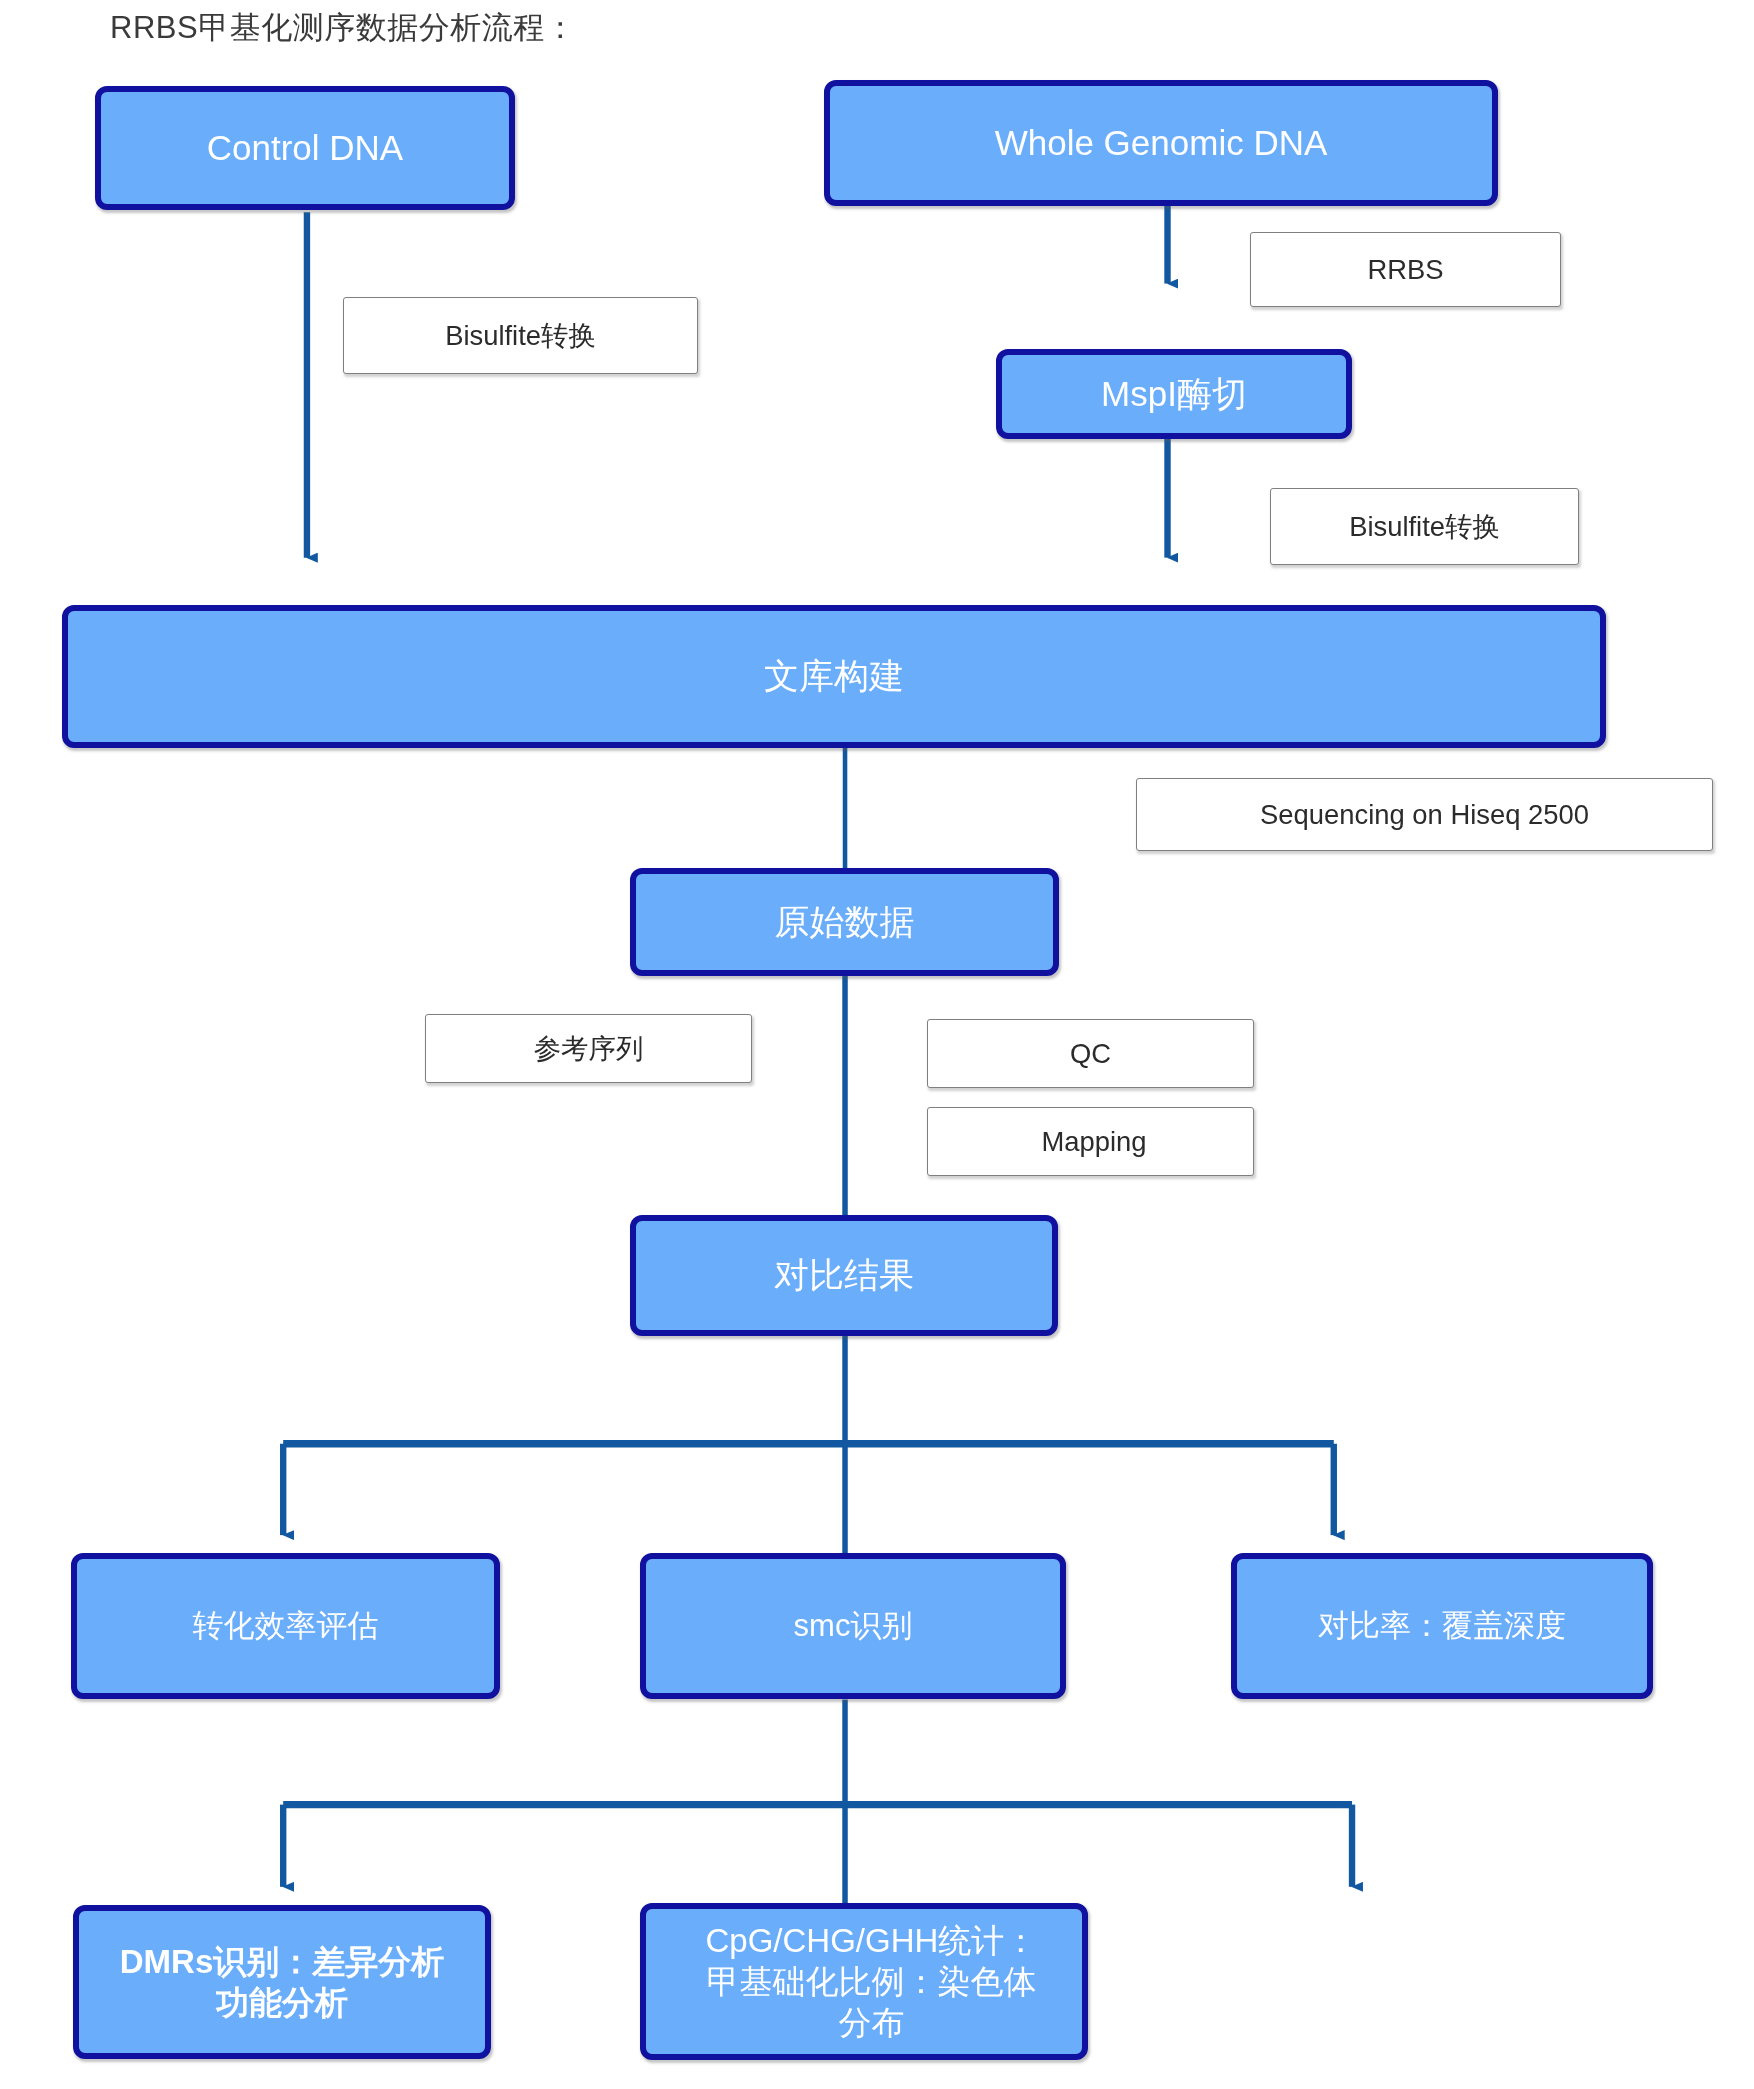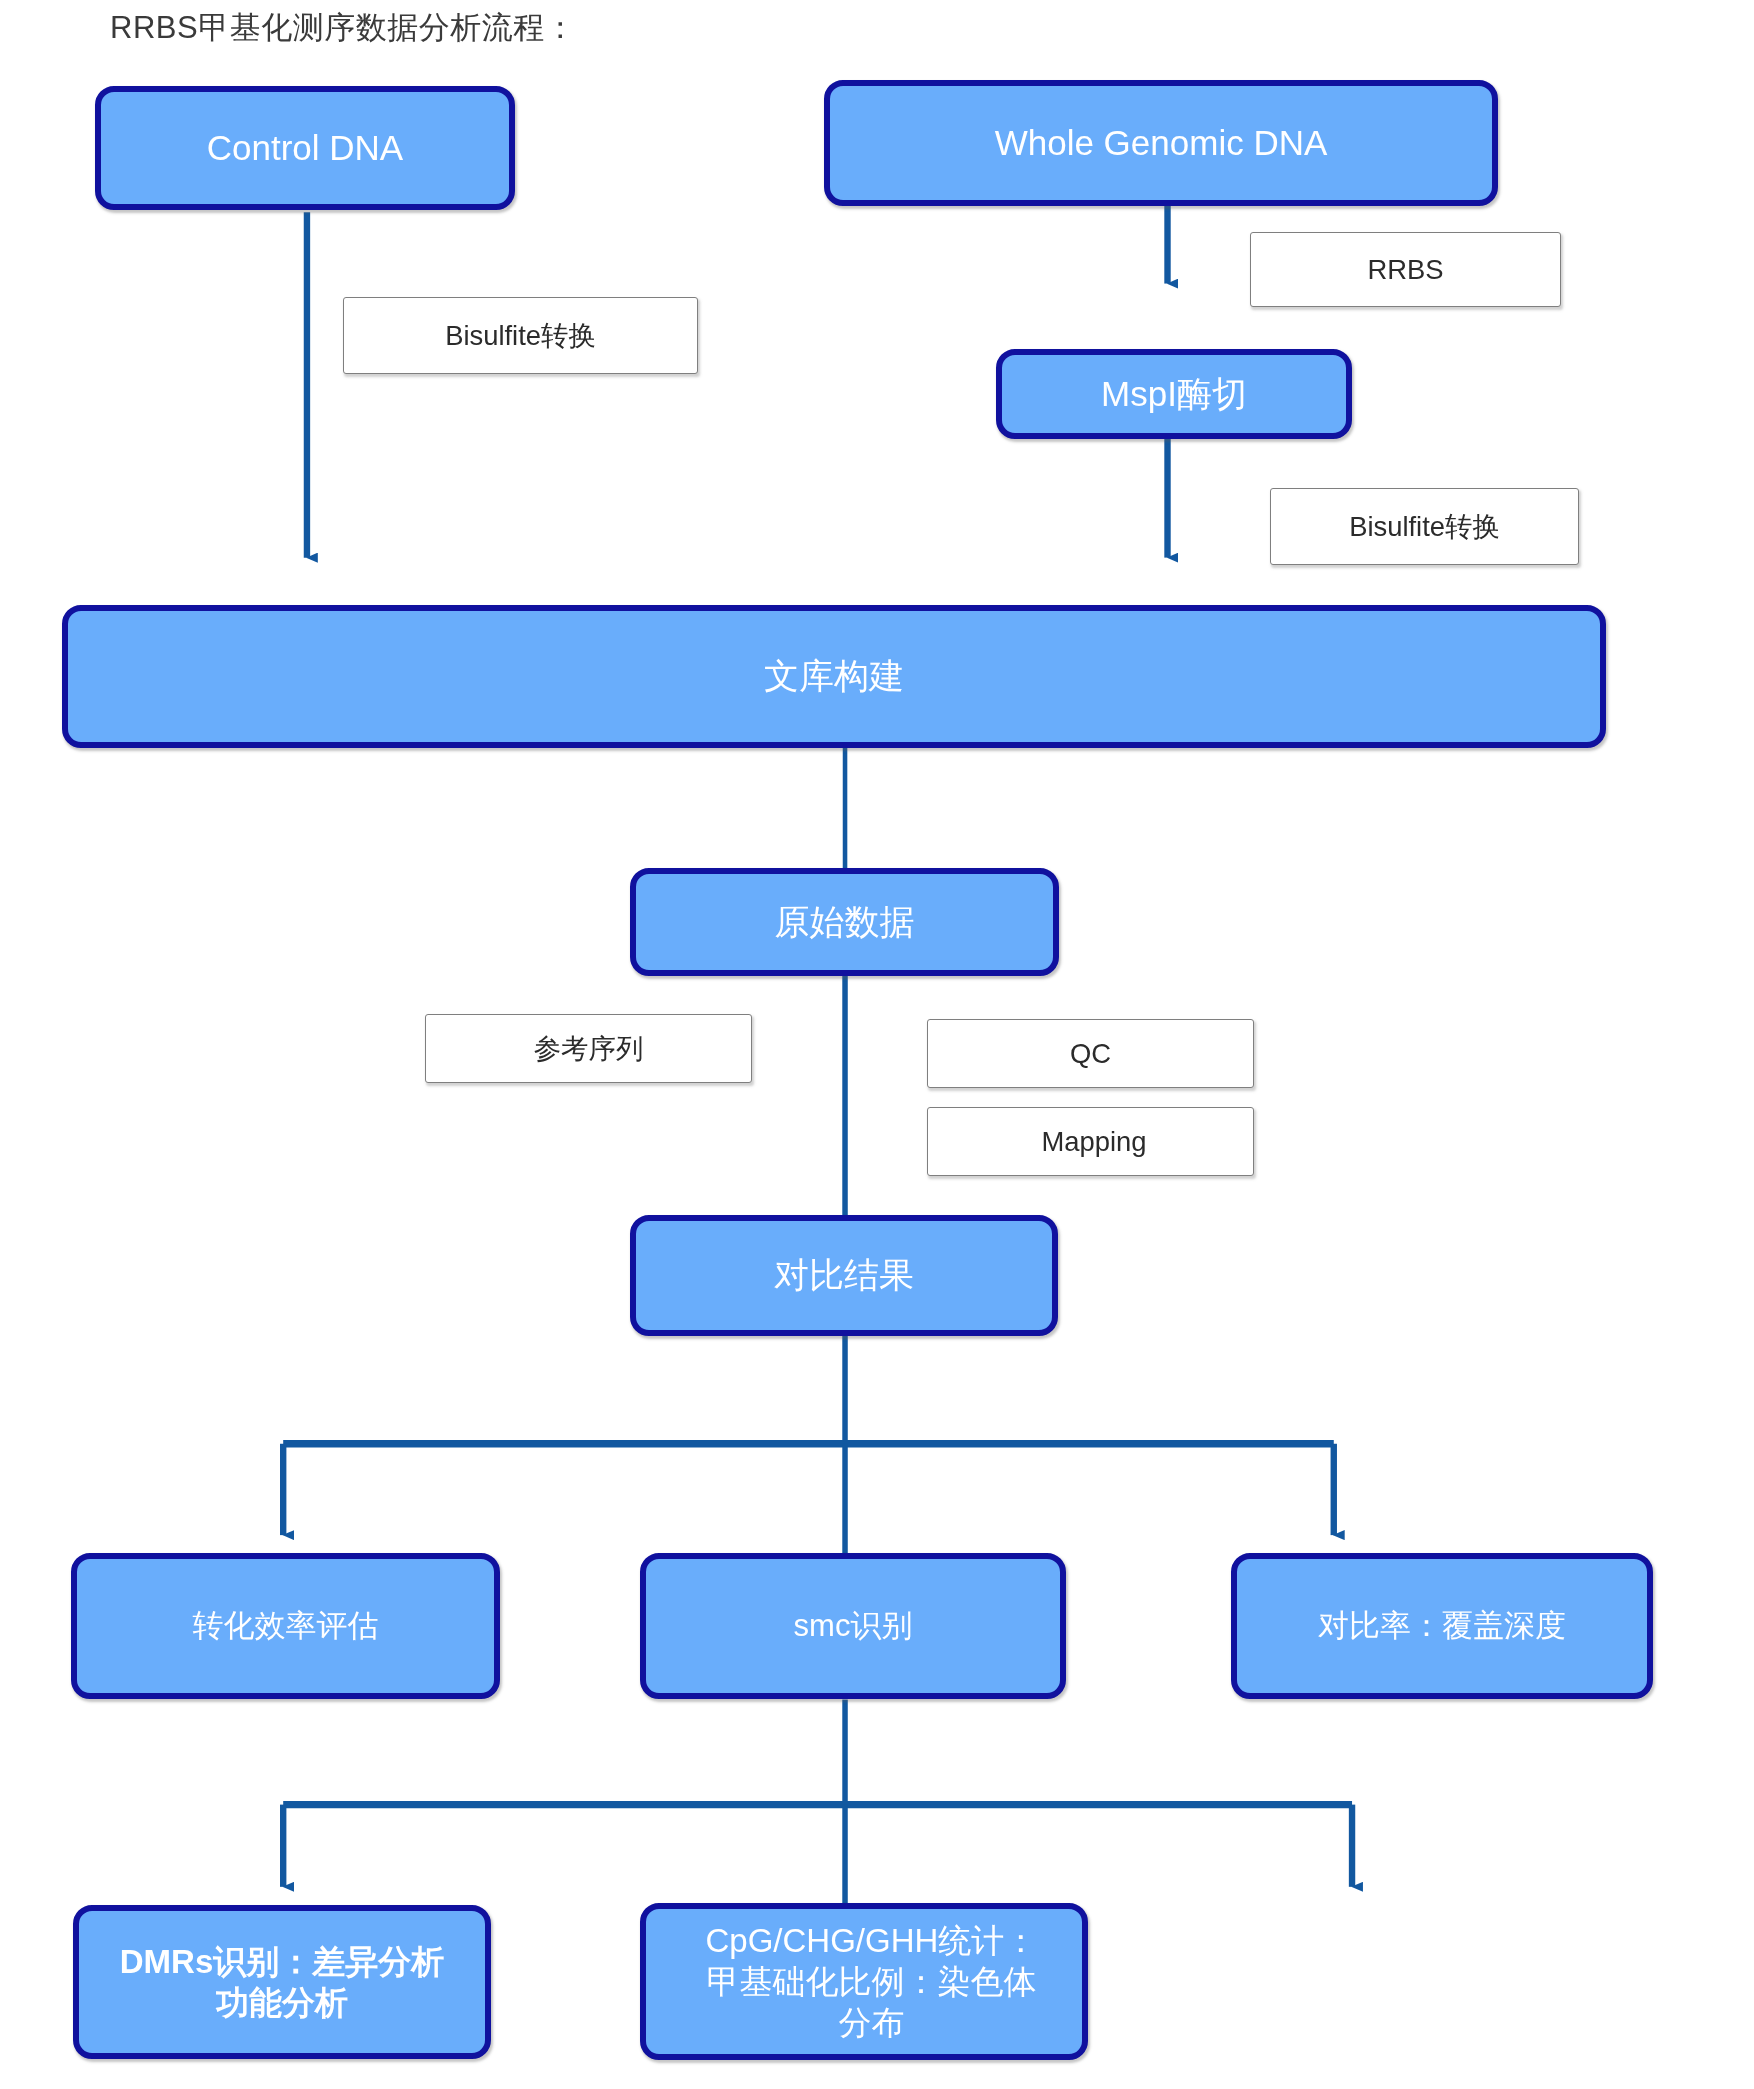--- a/index.html
+++ b/index.html
@@ -36,21 +36,21 @@
     width: 1754px;
     height: 2090px;
     pointer-events: none;
   }
   
   .node {
     position: absolute;
     box-sizing: border-box;
     background: #69ADFB;
     border: 6.4px solid #10119E;
-    border-radius: 19px;
+    border-radius: 12px;
     color: #ffffff;
     display: flex;
     align-items: center;
     justify-content: center;
     text-align: center;
     line-height: 1.22;
     font-size: 35px;
     box-shadow: 1.8px 2.7px 2.7px rgba(90,90,90,0.35);
     padding: 1.8px 9.1px;
   }
@@ -137,20 +137,21 @@
 甲基础化比例：染色体
 分布</div>
 
 
   <div class="label-box" style="left:343px; top:297px; width:355px; height:77px;">Bisulfite转换</div>
 
   <div class="label-box" style="left:1250px; top:232px; width:311px; height:75px;">RRBS</div>
 
   <div class="label-box" style="left:1270px; top:488px; width:309px; height:77px;">Bisulfite转换</div>
 
+  <div class="label-box" style="left:1136px; top:778px; width:577px; height:73px;">Sequencing on Hiseq 2500</div>
 
   <div class="label-box" style="left:425px; top:1014px; width:327px; height:69px;">参考序列</div>
 
   <div class="label-box" style="left:927px; top:1019px; width:327px; height:69px;">QC</div>
 
   <div class="label-box" style="left:927px; top:1107px; width:327px; height:69px;padding-left:7px;">Mapping</div>
 
 </div>
 
 

